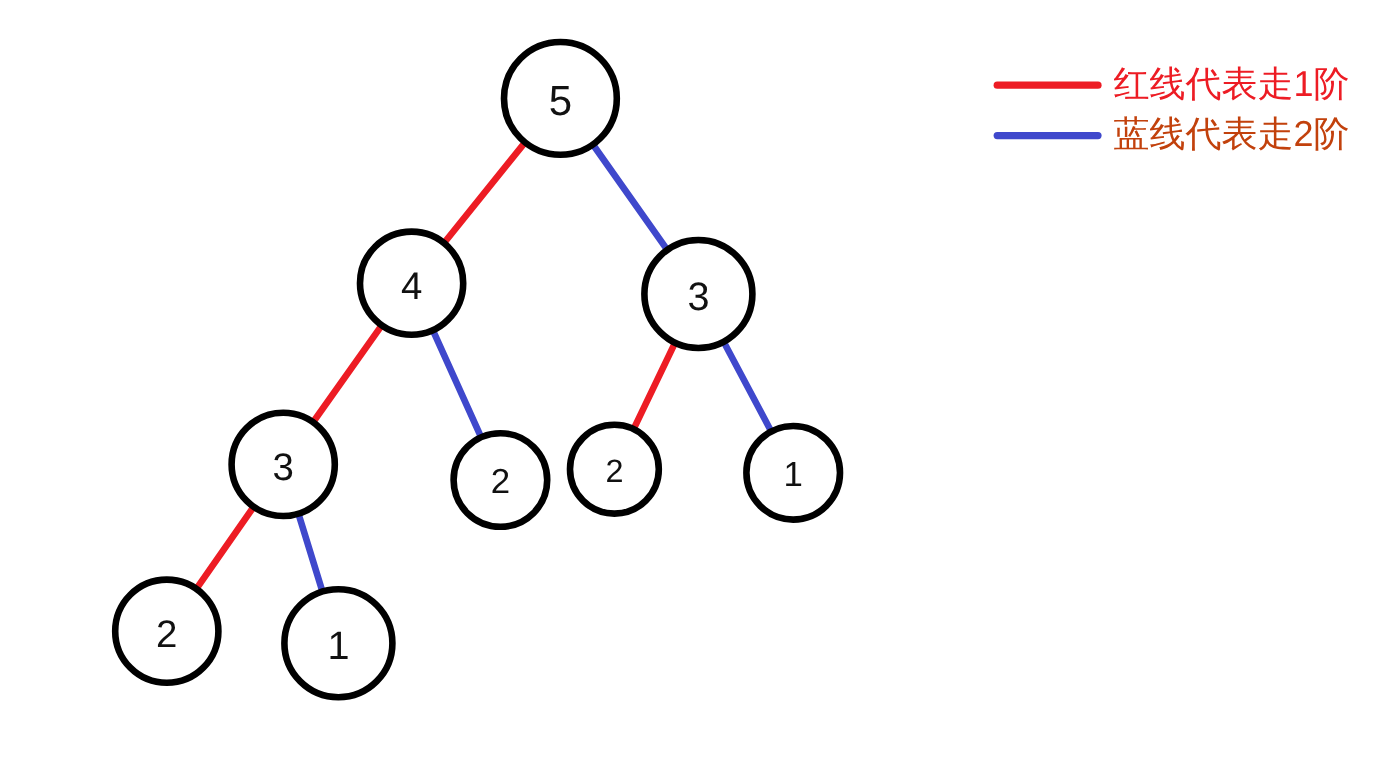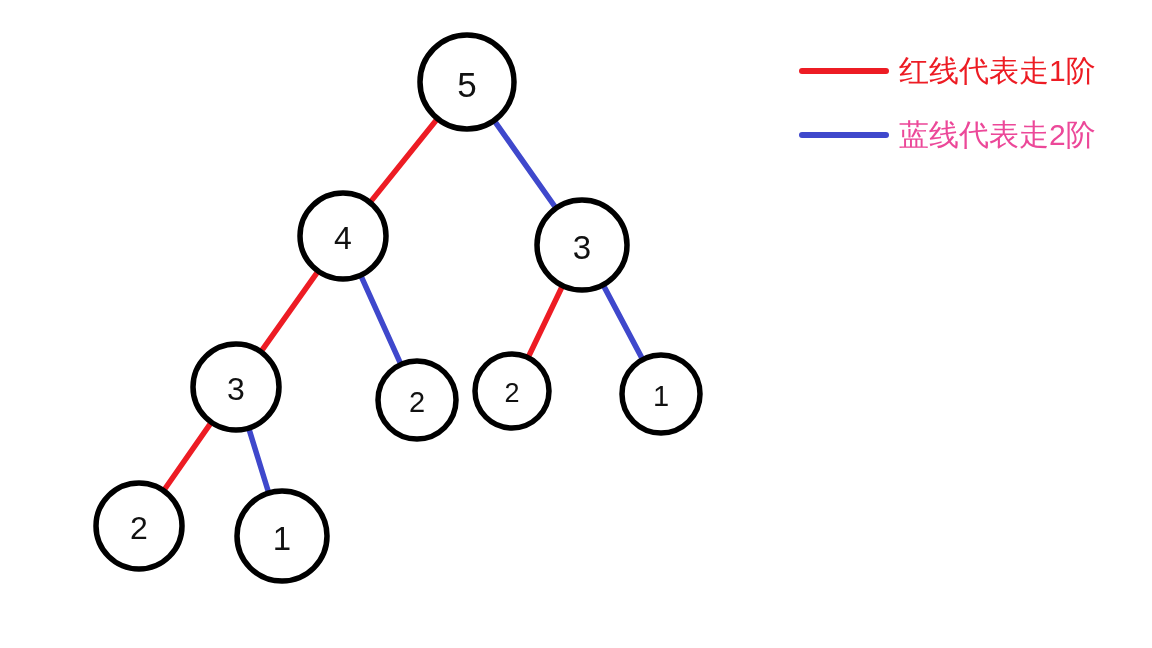--- a/index.html
+++ b/index.html
@@ -7,25 +7,24 @@
     position: relative;
     width: 1152px;
     height: 648px;
     background: #ffffff;
     overflow: hidden;
     font-family: "Liberation Sans", sans-serif;
   }
   #tree-svg { position: absolute; left: 0; top: 0; }
   .legend {
     position: absolute;
-    left: 799px;
+    left: 828px;
     top: 50px;
     display: flex;
     flex-direction: column;
-    gap: 22px;
   }
   .legend-row {
     display: flex;
     align-items: center;
     gap: 10px;
     height: 42px;
   }
   .legend-swatch {
     width: 90px;
     height: 6px;
@@ -93,16 +92,16 @@
       </g>
     </svg>
 
   <div class="legend">
     <div class="legend-row">
       <div class="legend-swatch" style="background-color: rgb(237, 28, 36);"></div>
       <span class="legend-label" style="color: rgb(237, 28, 36);">红线代表走1阶</span>
     </div>
     <div class="legend-row">
       <div class="legend-swatch" style="background-color: rgb(63, 72, 204);"></div>
-      <span class="legend-label" style="color: #ec4899;">蓝线代表走2阶</span>
+      <span class="legend-label" style="color: #c2410c;">蓝线代表走2阶</span>
     </div>
   </div>
 </div>
 
 </body></html>

